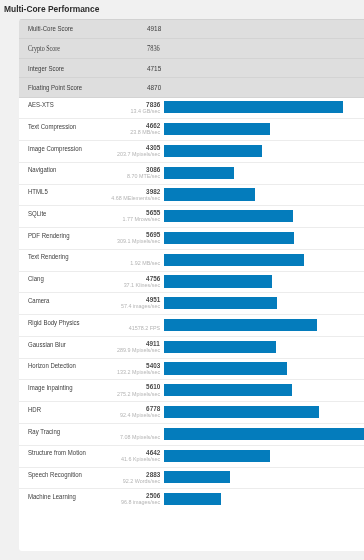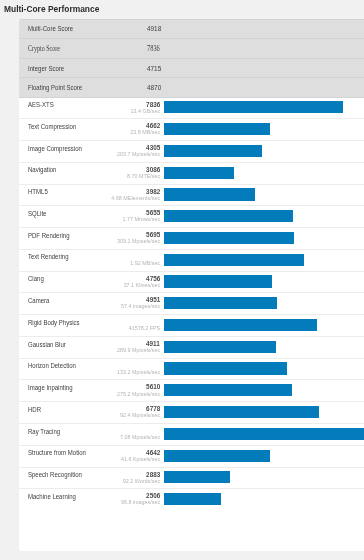--- a/index.html
+++ b/index.html
@@ -214,20 +214,21 @@
     <div class="brow">
       <span class="lbl">Gaussian Blur</span>
       <span class="scorewrap"><span class="score">4911</span></span>
       <span class="unitwrap"><span class="unit">289.9 Mpixels/sec</span></span>
       <div class="bartrack">
           <div class="bar" style="width: 55.718%;"></div>
         </div>
     </div>
     <div class="brow">
       <span class="lbl">Horizon Detection</span>
+      <span class="scorewrap"><span class="score">5403</span></span>
       <span class="unitwrap"><span class="unit">133.2 Mpixels/sec</span></span>
       <div class="bartrack">
           <div class="bar" style="width: 61.3%;"></div>
         </div>
     </div>
     <div class="brow">
       <span class="lbl">Image Inpainting</span>
       <span class="scorewrap"><span class="score">5610</span></span>
       <span class="unitwrap"><span class="unit">275.2 Mpixels/sec</span></span>
       <div class="bartrack">

